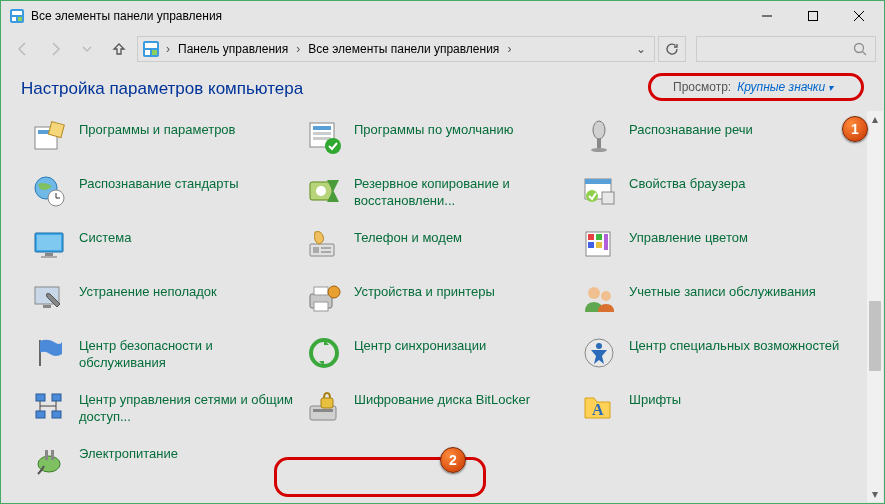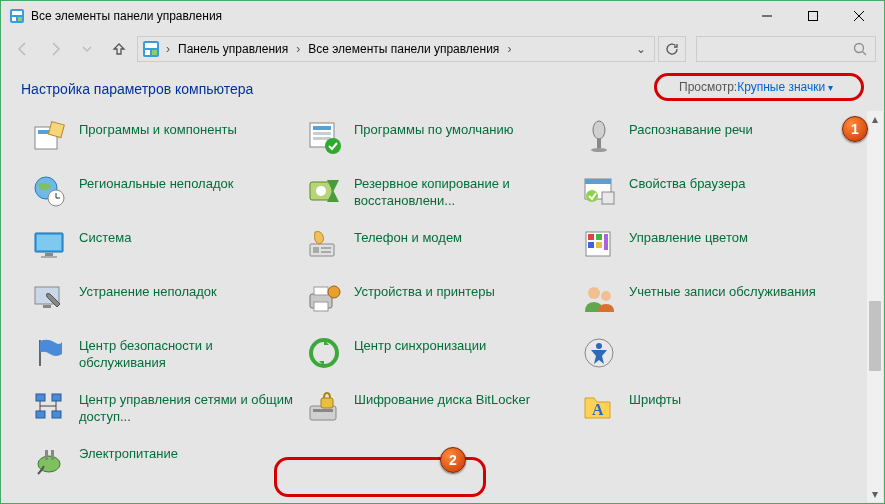--- a/index.html
+++ b/index.html
@@ -27,24 +27,24 @@
   .nav-arrow.enabled { color:#555;}
   .addr { flex:1; height:26px; border:1px solid #ccc; display:flex; align-items:center; padding:0 4px; gap:2px;}
   .addr .cp-icon { width:18px;height:18px;margin-right:2px;}
   .crumb { font-size:12px; color:#000; padding:2px 4px;text-align:center;}
   .crumb-arrow { color:#555; padding:0 2px;}
   .addr-btn { width:28px;height:26px;border:1px solid #ccc;display:flex;align-items:center;justify-content:center;margin-left:-1px;}
   .searchbox { width:180px;height:26px;border:1px solid #ccc;display:flex;align-items:center;justify-content:flex-end;padding:0 8px;margin-left:6px;}
   .searchbox svg { opacity:.6;}
   
   .heading-row { height:44px; display:flex; align-items:center; padding:0 20px; position:relative;}
-  .heading-row .heading { color:#003399; font-size:14px;}
-  .viewbox { position:absolute; right:20px; top:6px; border:3px solid #d40000; border-radius:14px; padding:4px 28px 4px 22px; display:flex; align-items:center; }
+  .heading-row .heading { color:#003399; font-size:17px;}
+  .viewbox { position:absolute; right:20px; top:6px; border:3px solid #d40000; border-radius:14px; padding:4px 28px 4px 22px; display:flex; align-items:center; gap:6px;}
   .viewbox .lbl { color:#555;}
-  .viewbox .val { color:#0066cc;}
+  .viewbox .val { color:#0066cc;font-style:italic;}
   .viewbox .val::after { content:" ▾"; font-size:10px; color:#0066cc;}
   
   .content { display:grid; grid-template-columns: 1fr 1fr 1fr; column-gap:10px; row-gap:16px; padding:8px 20px 8px 30px; position:absolute; top:110px; left:0; right:18px;}
   .item { display:flex; align-items:flex-start; gap:12px; min-height:38px;}
   .item .ic { width:36px;height:36px;flex-shrink:0; display:flex;align-items:center;justify-content:center;}
   .item .txt { color:#046d3a; font-size:13px; line-height:17px; padding-top:2px;}
   
   .scrollbar { position:absolute; right:1px; top:110px; bottom:1px; width:16px; background:#f0f0f0;}
   .scrollbtn { height:16px; display:flex; align-items:center;justify-content:center; color:#606060;}
   .thumb { position:absolute; left:2px; right:2px; top:190px; height:70px; background:#c2c2c2; border-radius:1px;}
@@ -146,21 +146,21 @@
   <div class="content">
 
     <div class="item">
       <span class="ic">
           <svg width="34" height="34">
             <rect x="3" y="7" width="22" height="22" fill="#fff" stroke="#888"></rect>
             <rect x="6" y="10" width="16" height="4" fill="#5aa0d8"></rect>
             <rect x="18" y="3" width="13" height="13" fill="#f6d67a" stroke="#b58a24" transform="rotate(15 24 9)"></rect>
           </svg>
         </span>
-      <span class="txt">Программы и компоненты</span>
+      <span class="txt">Программы и параметров</span>
     </div>
     <div class="item">
       <span class="ic">
           <svg width="34" height="34">
             <rect x="3" y="3" width="24" height="24" fill="#fff" stroke="#888"></rect>
             <rect x="6" y="6" width="18" height="4" fill="#5aa0d8"></rect>
             <rect x="6" y="12" width="18" height="3" fill="#ccc"></rect>
             <rect x="6" y="17" width="18" height="3" fill="#ccc"></rect>
             <circle cx="26" cy="26" r="8" fill="#2fa82f"></circle>
             <path d="M22 26 L25 29 L30 23" stroke="#fff" stroke-width="2" fill="none"></path>
@@ -182,21 +182,21 @@
     <div class="item">
       <span class="ic">
           <svg width="34" height="34">
             <circle cx="14" cy="14" r="11" fill="#6fb8e8" stroke="#2a7ab5"></circle>
             <path d="M6 10 Q12 7 20 12 Q15 18 8 15" fill="#7fc060"></path>
             <circle cx="24" cy="24" r="8" fill="#fff" stroke="#888"></circle>
             <line x1="24" y1="24" x2="24" y2="19" stroke="#333"></line>
             <line x1="24" y1="24" x2="28" y2="24" stroke="#333"></line>
           </svg>
         </span>
-      <span class="txt">Региональные неполадок</span>
+      <span class="txt">Распознавание стандарты</span>
     </div>
     <div class="item">
       <span class="ic">
           <svg width="34" height="34">
             <rect x="3" y="8" width="22" height="18" rx="2" fill="#b8d47a" stroke="#5a8a1a"></rect>
             <circle cx="14" cy="17" r="5" fill="#fff"></circle>
             <path d="M20 6 L32 6 L26 18 Z" fill="#4a9c3a"></path>
             <path d="M32 28 L20 28 L26 16 Z" fill="#4a9c3a"></path>
           </svg>
         </span>
@@ -306,20 +306,21 @@
     </div>
 
     <div class="item">
       <span class="ic">
           <svg width="34" height="34">
             <circle cx="17" cy="17" r="14" fill="#e8e8e8" stroke="#888"></circle>
             <circle cx="17" cy="10" r="3" fill="#2a6ab8"></circle>
             <path d="M9 14 L25 14 L20 20 L22 28 L17 24 L12 28 L14 20 Z" fill="#2a6ab8"></path>
           </svg>
         </span>
+      <span class="txt">Центр специальных возможностей</span>
     </div>
     <div class="item">
       <span class="ic">
           <svg width="34" height="34">
             <rect x="4" y="4" width="9" height="7" fill="#4a8ad8" stroke="#2a5a98"></rect>
             <rect x="20" y="4" width="9" height="7" fill="#4a8ad8" stroke="#2a5a98"></rect>
             <rect x="4" y="21" width="9" height="7" fill="#4a8ad8" stroke="#2a5a98"></rect>
             <rect x="20" y="21" width="9" height="7" fill="#4a8ad8" stroke="#2a5a98"></rect>
             <line x1="8" y1="11" x2="8" y2="21" stroke="#444"></line>
             <line x1="24" y1="11" x2="24" y2="21" stroke="#444"></line>

